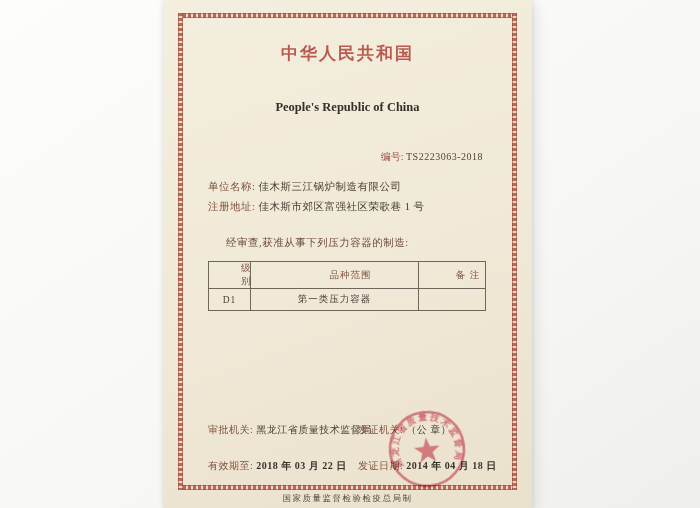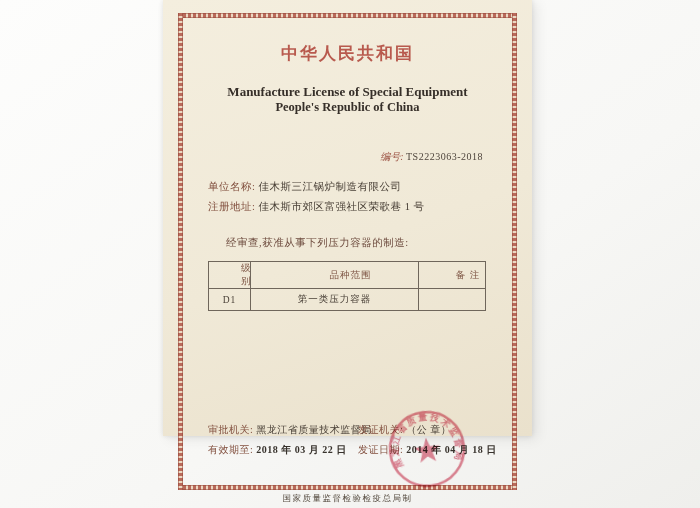--- a/index.html
+++ b/index.html
@@ -3,21 +3,21 @@
 <meta charset="utf-8">
 <style>
   html,body{margin:0;padding:0;}
   body{
     width:700px;height:508px;overflow:hidden;
     background:linear-gradient(145deg,#fdfdfc 0%,#f7f7f5 60%,#efefec 100%);
     font-family:"Liberation Serif","DejaVu Serif",serif;
   }
   .photo{position:relative;width:700px;height:508px;}
   .paper{
-    position:absolute;left:163px;top:0;width:369px;height:436px;
+    position:absolute;left:163px;top:0;width:369px;height:508px;
     background:linear-gradient(160deg,#f4eede 0%,#f0e9d7 55%,#eae1cc 100%);
     box-shadow:0 0 5px rgba(0,0,0,.10),5px 3px 12px rgba(0,0,0,.08);
   }
   
   .frame{position:absolute;left:15px;top:13px;width:339px;height:477px;}
   .fe{position:absolute;}
   .fe-h{left:0;right:0;height:5px;
     background:repeating-linear-gradient(90deg,#b96a5b 0 3px,#ecd9c3 3px 5px);
     box-shadow:inset 0 1px 0 rgba(150,70,55,.55),inset 0 -1px 0 rgba(150,70,55,.55);}
   .fe-v{top:0;bottom:0;width:5px;
@@ -30,42 +30,42 @@
 
   .title-cn{color:#b85a4e;font-weight:bold;font-family:"DejaVu Sans","Liberation Sans",sans-serif;}
   .t1{top:42px;font-size:17px;letter-spacing:2px;}
   .t2{top:61px;font-size:19px;letter-spacing:1px;}
   .title-en{color:#362f29;font-weight:bold;font-family:"Liberation Serif",serif;}
   .e1{top:84px;font-size:13px;}
   .e2{top:100px;font-size:12.5px;}
   .subtitle{top:119px;font-size:14px;font-weight:bold;color:#b85a4e;letter-spacing:2px;}
 
   .serial{top:150px;right:49px;font-size:10px;text-align:right;}
-  .serial .lbl{color:#9c5243;font-style:italic;}
+  .serial .lbl{color:#9c5243;}
   .serial .val{color:#4e443c;letter-spacing:.5px;font-family:Liberation Serif, serif;}
 
   .field{left:45px;font-size:10.5px;letter-spacing:.5px;}
   .f1{top:180px;} .f2{top:200px;}
   .lbl{color:#82503f;}
   .val{color:#473e35;}
   .note{top:236px;left:63px;font-size:10.5px;color:#6e4c3f;letter-spacing:.5px;}
 
   table.scope{
     position:absolute;left:45px;top:261px;width:277px;
     border-collapse:collapse;table-layout:fixed;
   }
   table.scope td{
     border:1px solid #6f665b;text-align:center;font-size:9.5px;
     height:21px;padding:0;color:#4a4138;letter-spacing:1px;
   }
   table.scope td.hdr{color:#7c5342;padding-left:32px;}
   col.c-grade{width:42px;} col.c-scope{width:168px;} col.c-note{width:67px;}
 
   .footrow{font-size:10px;letter-spacing:.5px;margin-top:6px;}
-  .fr1{top:417px;} .fr2{top:437px;}
+  .fr1{top:417px;} .fr2{top:453px;}
   .fc1{left:45px;} .fc2{left:195px;}
   .fdate{color:#37322c;font-weight:bold;}
 
   .stamp{
     position:absolute;left:222px;top:407px;width:84px;height:84px;
     mix-blend-mode:multiply;opacity:.88;transform:rotate(-6deg);
     filter:blur(.2px);
   }
   .bottom-note{top:493px;font-size:8.5px;color:#564c41;letter-spacing:1.5px;}
 </style>
@@ -76,21 +76,20 @@
   <div class="paper">
 
     <div class="frame">
       <div class="fe fe-h fe-top"></div>
       <div class="fe fe-h fe-bottom"></div>
       <div class="fe fe-v fe-left"></div>
       <div class="fe fe-v fe-right"></div>
     </div>
 
     <div class="abs center title-cn t1">中华人民共和国</div>
-    <div class="abs center title-en e1">Manufacture License of Special Equipment</div>
     <div class="abs center title-en e2">People's Republic of China</div>
 
     <div class="abs serial">
       <span class="lbl">编号: </span><span class="val">TS2223063-2018</span>
     </div>
 
     <div class="abs field f1">
       <span class="lbl">单位名称: </span><span class="val">佳木斯三江锅炉制造有限公司</span>
     </div>
     <div class="abs field f2">

